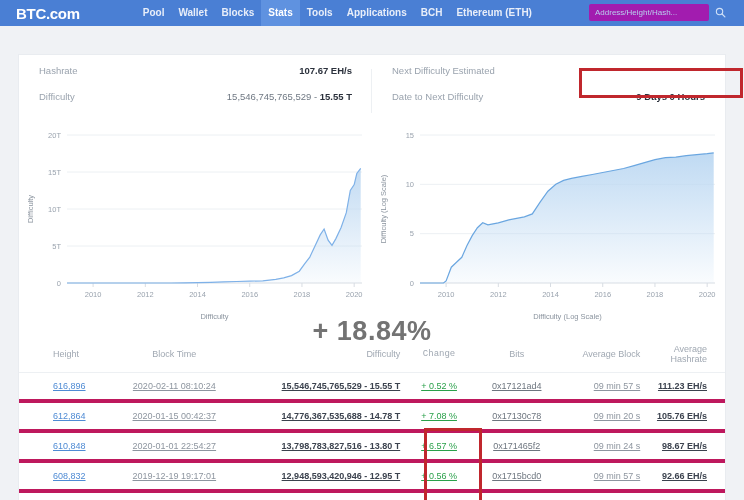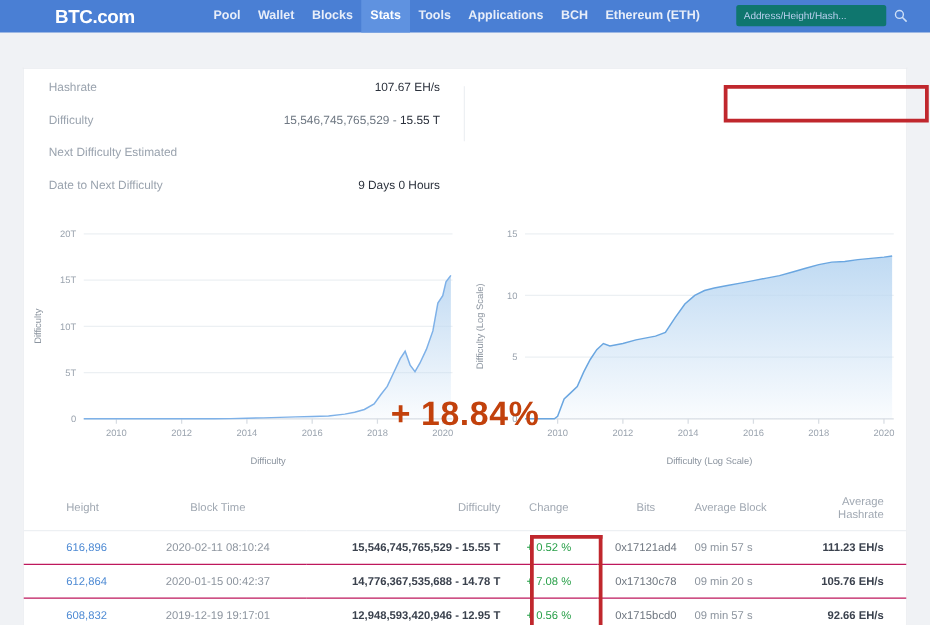--- a/index.html
+++ b/index.html
@@ -18,21 +18,21 @@
     background: #4a7fd4;
     display: flex;
     align-items: center;
     position: relative;
   }
   .brand {
     color: #ffffff;
     font-size: 15px;
     font-weight: bold;
     letter-spacing: -0.3px;
-    margin-left: 44px;
+    margin-left: 16px;
     white-space: nowrap;
   }
   .nav-links {
     display: flex;
     align-items: center;
     margin-left: 56px;
     height: 26px;
   }
   .nav-link {
     color: #e8eef9;
@@ -51,21 +51,21 @@
   .search-wrap {
     position: absolute;
     right: 18px;
     top: 4px;
     display: flex;
     align-items: center;
   }
   .search-box {
     width: 120px;
     height: 17px;
-    background: #0f766e;
+    background: #a21caf;
     border: none;
     border-radius: 2px;
     color: #cbdcf4;
     font-size: 8px;
     font-family: "Liberation Sans", sans-serif;
     padding: 0 6px;
     outline: none;
   }
   .search-box::placeholder { color: #b9cfee; }
   .search-icon {
@@ -96,42 +96,41 @@
     min-height: 446px;
     background: #ffffff;
     border: 1px solid #e9ecf0;
     border-bottom: none;
   }
 
   
   .stats-area {
     display: flex;
     padding-top: 10px;
-    flex-direction: column;
   }
   .stats-col {
     width: 50%;
     padding: 0 20px;
     position: relative;
   }
   .stats-col.left::after {
     content: "";
     position: absolute;
     right: 0; top: 4px; bottom: 4px;
     width: 1px; background: #edf0f3;
   }
   .stat-row {
     display: flex;
     justify-content: space-between;
     align-items: baseline;
     height: 26px;
   }
   .stat-label { font-size: 9.5px; color: #9aa3ae; }
   .stat-value { font-size: 9.5px; color: #3a4150; white-space: nowrap; }
-  .stat-value b { font-weight: normal; color: #2b313c; }
+  .stat-value b { font-weight: bold; color: #2b313c; }
   .stat-value .plain { font-weight: normal; color: #6f7883; }
 
   
   .redbox-top {
     position: absolute;
     left: 560px; top: 13px;
     width: 164px; height: 30px;
     border: 3px solid #c0272d;
     pointer-events: none;
   }
@@ -150,63 +149,64 @@
   .axisline { stroke: #d8dde3; stroke-width: 1; }
 
   
   .pct-overlay {
     position: absolute;
     left: 0; right: 0;
     top: 316px;
     text-align: center;
     font-size: 27px;
     font-weight: bold;
-    color: #c2410c;
+    color: #737373;
     letter-spacing: 0.5px;
     z-index: 20;
     pointer-events: none;
   }
 
   
   .tbl { width: 100%; border-collapse: collapse; margin-top: 2px; }
   .tbl th {
     font-size: 9px;
     font-weight: normal;
     color: #a0a8b2;
     padding: 7px 0 8px 0;
     border-bottom: 1px solid #edf0f3;
     text-align: right;
   }
   .tbl td {
     font-size: 9px;
     padding: 8px 0;
-    border-bottom: 1px solid #be185d;
+    border-bottom: 4px solid #be185d;
     text-align: right;
     white-space: nowrap;
+    text-decoration: underline;
   }
   .tbl th:first-child, .tbl td:first-child { text-align: left; padding-left: 34px; }
   .tbl th:last-child, .tbl td:last-child { padding-right: 18px; }
   .col-height  { width: 12%; }
   .col-time    { width: 20%; }
   .col-diff    { width: 22%; }
-  .col-change  { width: 11%; }
+  .col-change  { width: 11%; font-family: Liberation Mono, monospace; }
   .col-bits    { width: 11%; }
   .col-avgblk  { width: 12%; }
   .col-avghash { width: 12%; }
   .c-height { color: #4f8bd4; cursor: pointer; }
   .c-time   { color: #8d959f; margin-top: 16px; }
   .c-diff   { color: #3b424e; font-weight: bold; }
   .c-change { color: #2aa04a; }
   .c-bits   { color: #6d757f; }
   .c-avgblk { color: #8d959f; }
   .c-avghash{ color: #3b424e; font-weight: bold; }
   .tbl th.h-change, .tbl td.c-change { text-align: center; }
   .tbl th.h-bits,   .tbl td.c-bits   { text-align: center; }
   .tbl th.h-time,   .tbl td.c-time   { text-align: center; }
-  .tbl th.h-avgblk, .tbl td.c-avgblk { text-align: left; }
+  .tbl th.h-avgblk, .tbl td.c-avgblk { text-align: right; }
 
   
   .redbox-change {
     position: absolute;
     left: 405px; top: 373px;
     width: 58px; height: 128px;
     border: 3px solid #c0272d;
     border-bottom: none;
     z-index: 15;
     pointer-events: none;
@@ -367,20 +367,29 @@
         <tr>
           <td class="c-height">612,864</td>
           <td class="c-time">2020-01-15 00:42:37</td>
           <td class="c-diff">14,776,367,535,688 - 14.78 T</td>
           <td class="c-change">+ 7.08 %</td>
           <td class="c-bits">0x17130c78</td>
           <td class="c-avgblk">09 min 20 s</td>
           <td class="c-avghash">105.76 EH/s</td>
         </tr>
         <tr>
+          <td class="c-height">610,848</td>
+          <td class="c-time">2020-01-01 22:54:27</td>
+          <td class="c-diff">13,798,783,827,516 - 13.80 T</td>
+          <td class="c-change">+ 6.57 %</td>
+          <td class="c-bits">0x171465f2</td>
+          <td class="c-avgblk">09 min 24 s</td>
+          <td class="c-avghash">98.67 EH/s</td>
+        </tr>
+        <tr>
           <td class="c-height">608,832</td>
           <td class="c-time">2019-12-19 19:17:01</td>
           <td class="c-diff">12,948,593,420,946 - 12.95 T</td>
           <td class="c-change">+ 0.56 %</td>
           <td class="c-bits">0x1715bcd0</td>
           <td class="c-avgblk">09 min 57 s</td>
           <td class="c-avghash">92.66 EH/s</td>
         </tr>
       </tbody>
   </table>

